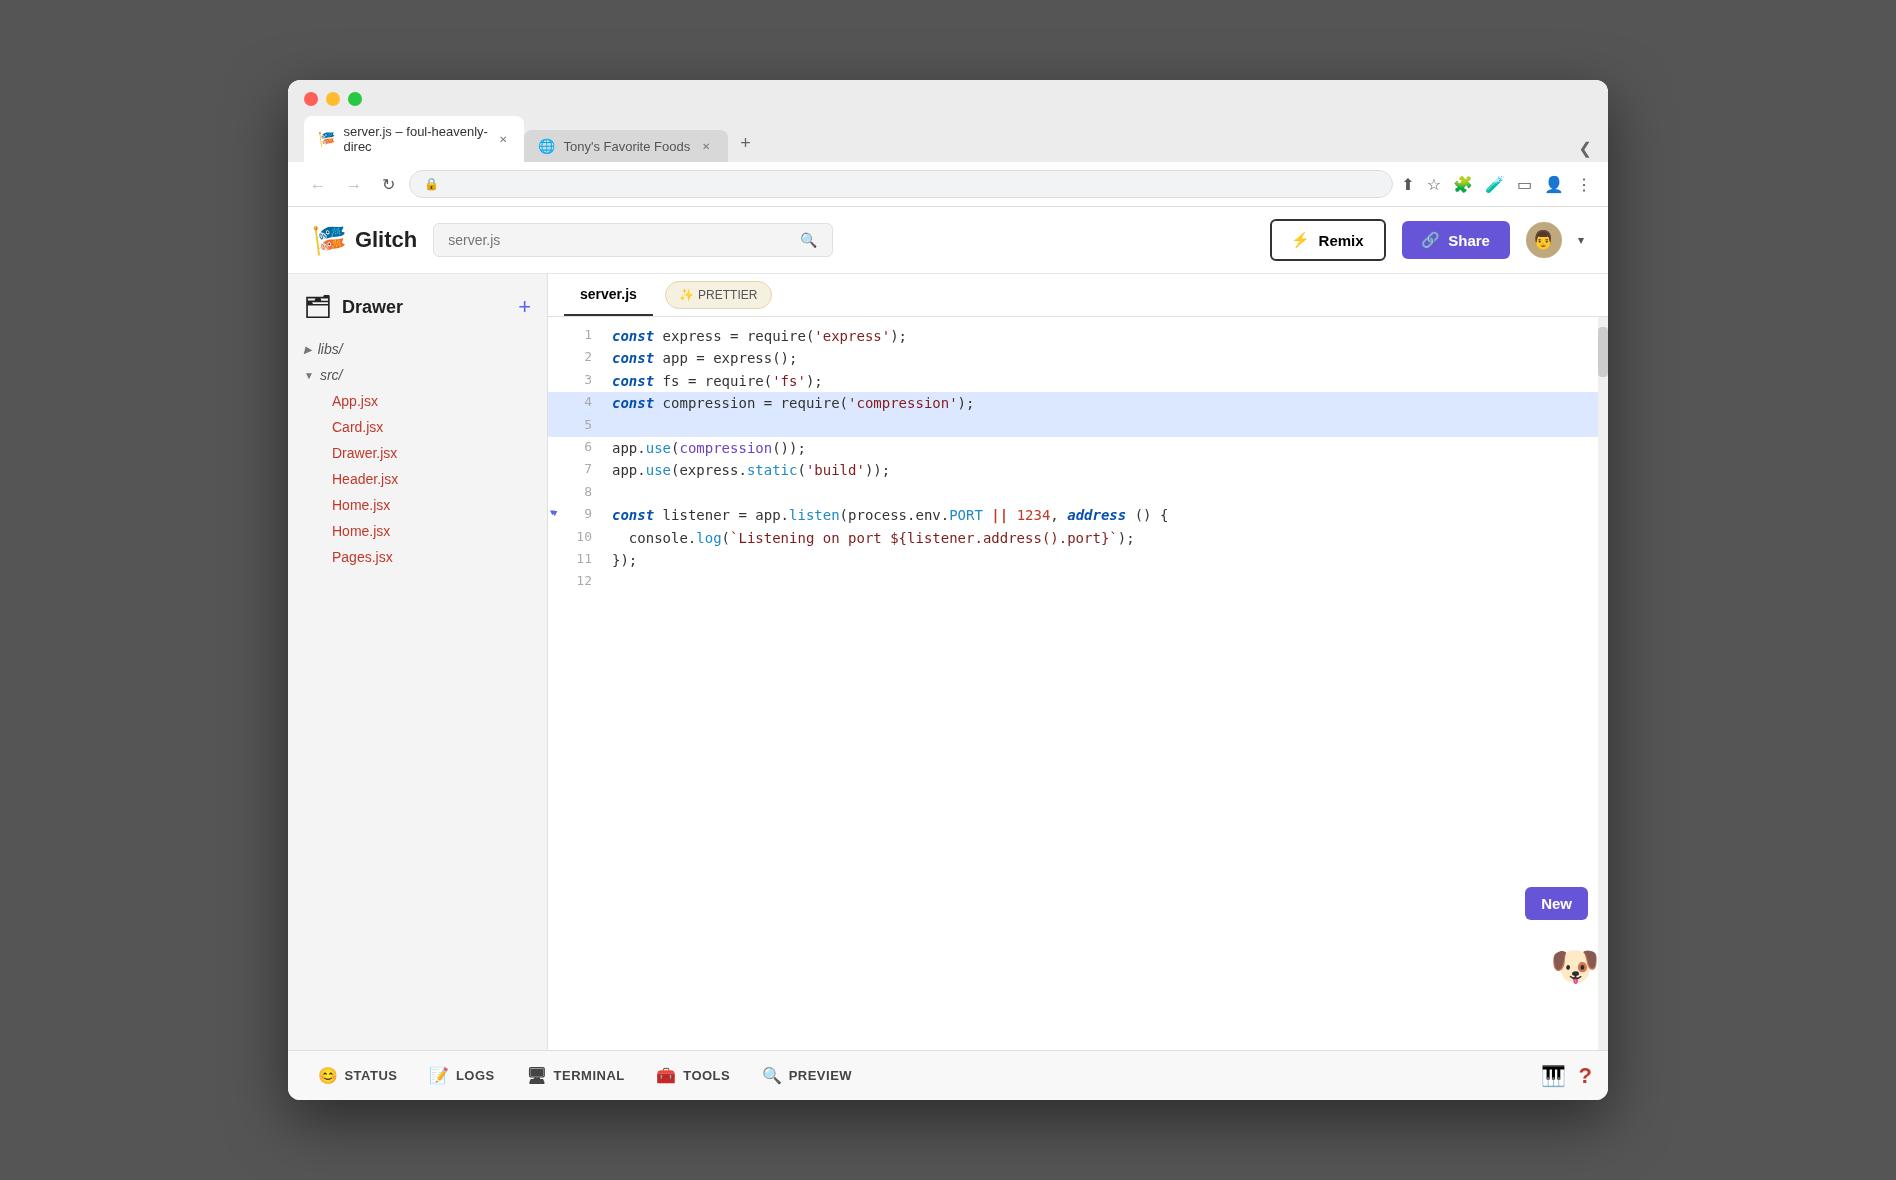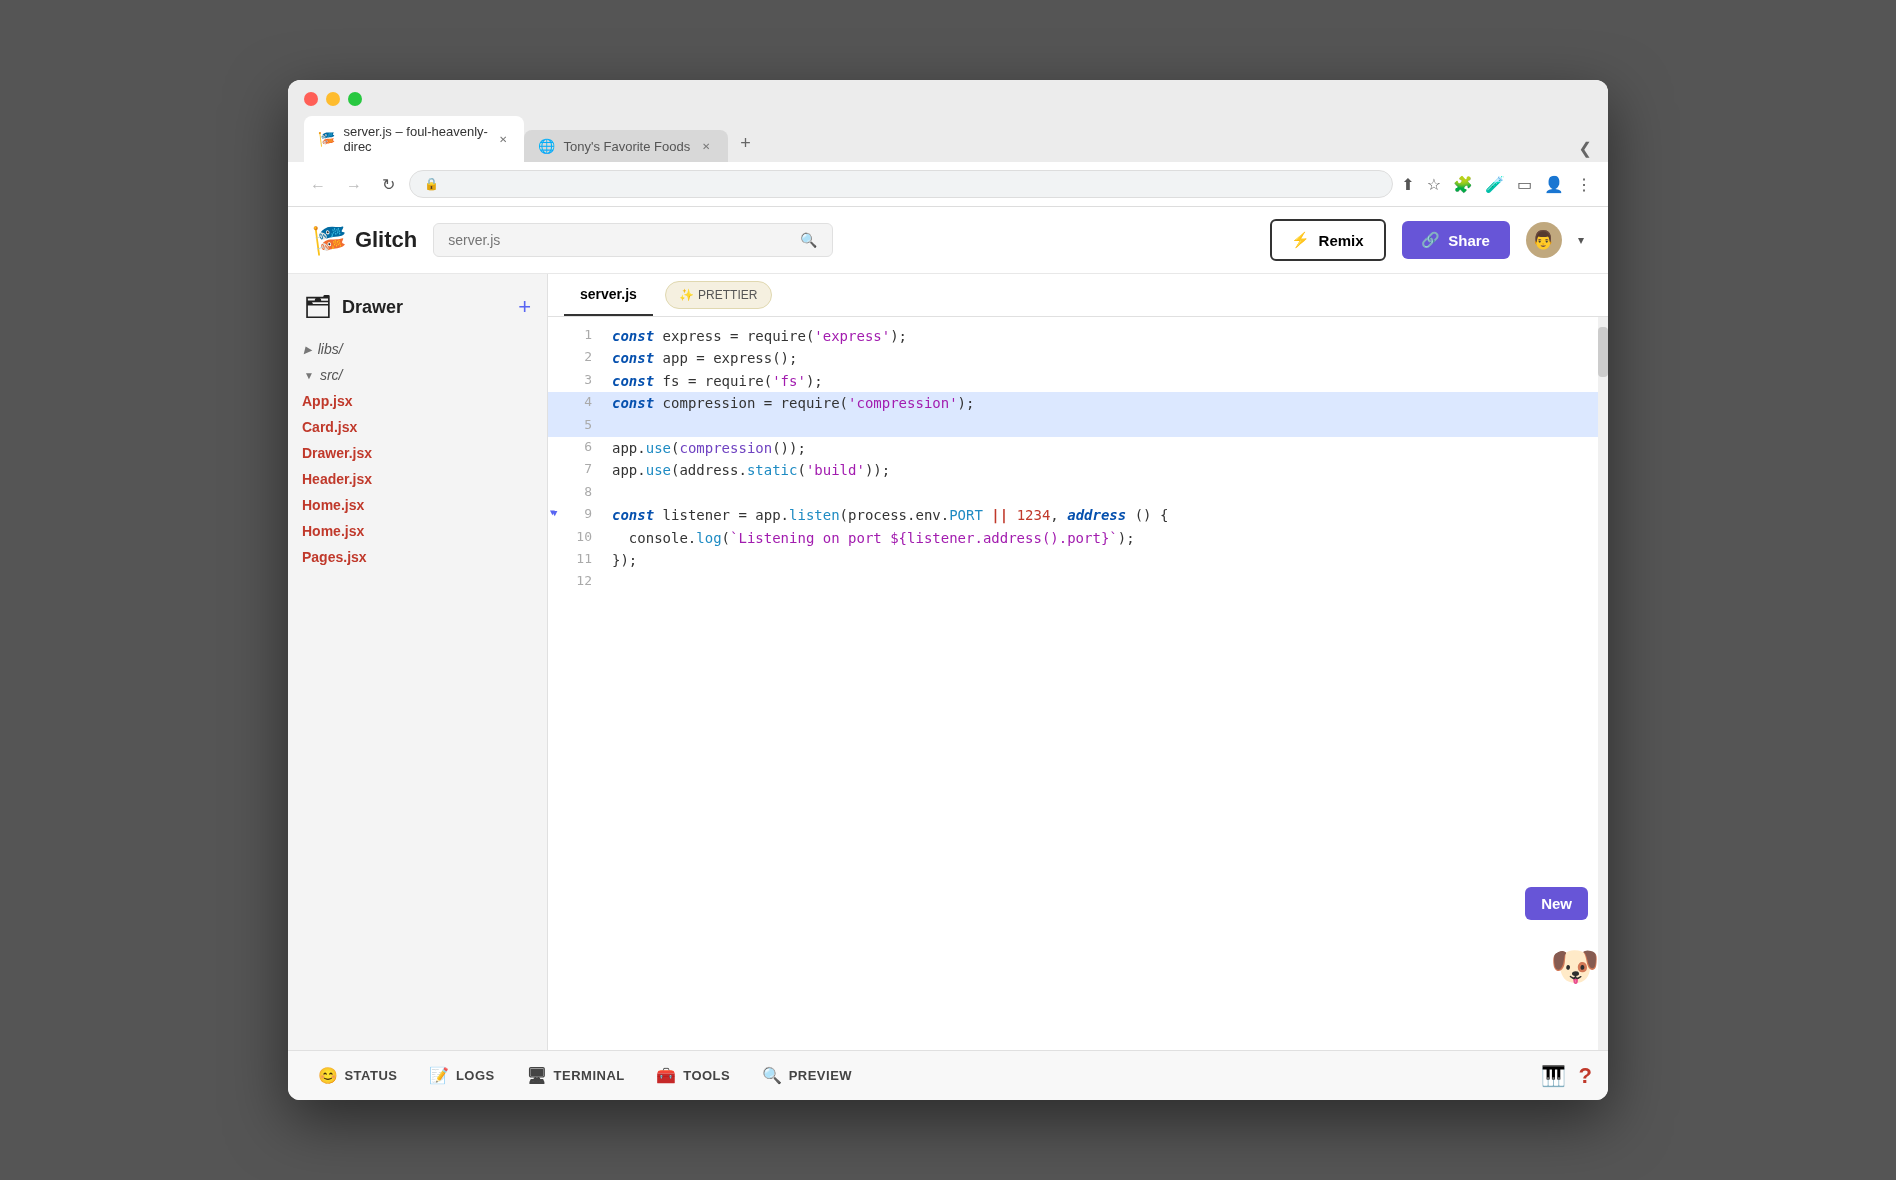--- a/index.html
+++ b/index.html
@@ -186,22 +186,21 @@
       display: flex;
       align-items: center;
       gap: 6px;
     }
     .file-tree-item.folder {
       color: #555;
       font-style: italic;
     }
     .file-tree-item.jsx-file {
       color: #c0392b;
-      padding-left: 14px;
-      font-weight: bold;
+      padding-left: 44px;
     }
     .expand-icon { font-size: 10px; color: #777; }
     
     .editor-area {
       flex: 1;
       display: flex;
       flex-direction: column;
       background: #fff;
       overflow: hidden;
     }
@@ -269,21 +268,21 @@
       color: #5865f2;
       font-size: 8px;
       top: 3px;
     }
     .code-content {
       flex: 1;
       white-space: pre;
     }
     
     .kw { color: #0550ae; font-weight: bold; font-style: italic; }
-    .str { color: #a21caf; }
+    .str { color: #7f1d1d; }
     .fn { color: #6f42c1; margin-top: 12px; }
     .num { color: #c0392b; }
     .method { color: #1e8bc3; }
     .prop { color: #1e8bc3; }
     .plain { color: #333; }
     
     .glitch-bar {
       background: #fff;
       padding: 12px 24px;
       display: flex;
@@ -576,21 +575,21 @@
             <span class="code-content"> </span>
           </div>
 
           <div class="code-line">
             <span class="line-num">6</span>
             <span class="code-content"><span class="plain">app.</span><span class="method">use</span><span class="plain">(</span><span class="fn">compression</span><span class="plain">());</span></span>
           </div>
 
           <div class="code-line">
             <span class="line-num">7</span>
-            <span class="code-content"><span class="plain">app.</span><span class="method">use</span><span class="plain">(address.</span><span class="method">static</span><span class="plain">(</span><span class="str">'build'</span><span class="plain">));</span></span>
+            <span class="code-content"><span class="plain">app.</span><span class="method">use</span><span class="plain">(express.</span><span class="method">static</span><span class="plain">(</span><span class="str">'build'</span><span class="plain">));</span></span>
           </div>
 
           <div class="code-line">
             <span class="line-num">8</span>
             <span class="code-content"> </span>
           </div>
 
           <div class="code-line" style="position:relative">
             <span class="line-num has-arrow" style="position:relative">
               <span style="position:absolute;left:-12px;top:2px;font-size:9px;color:#5865f2;">▼</span>9

